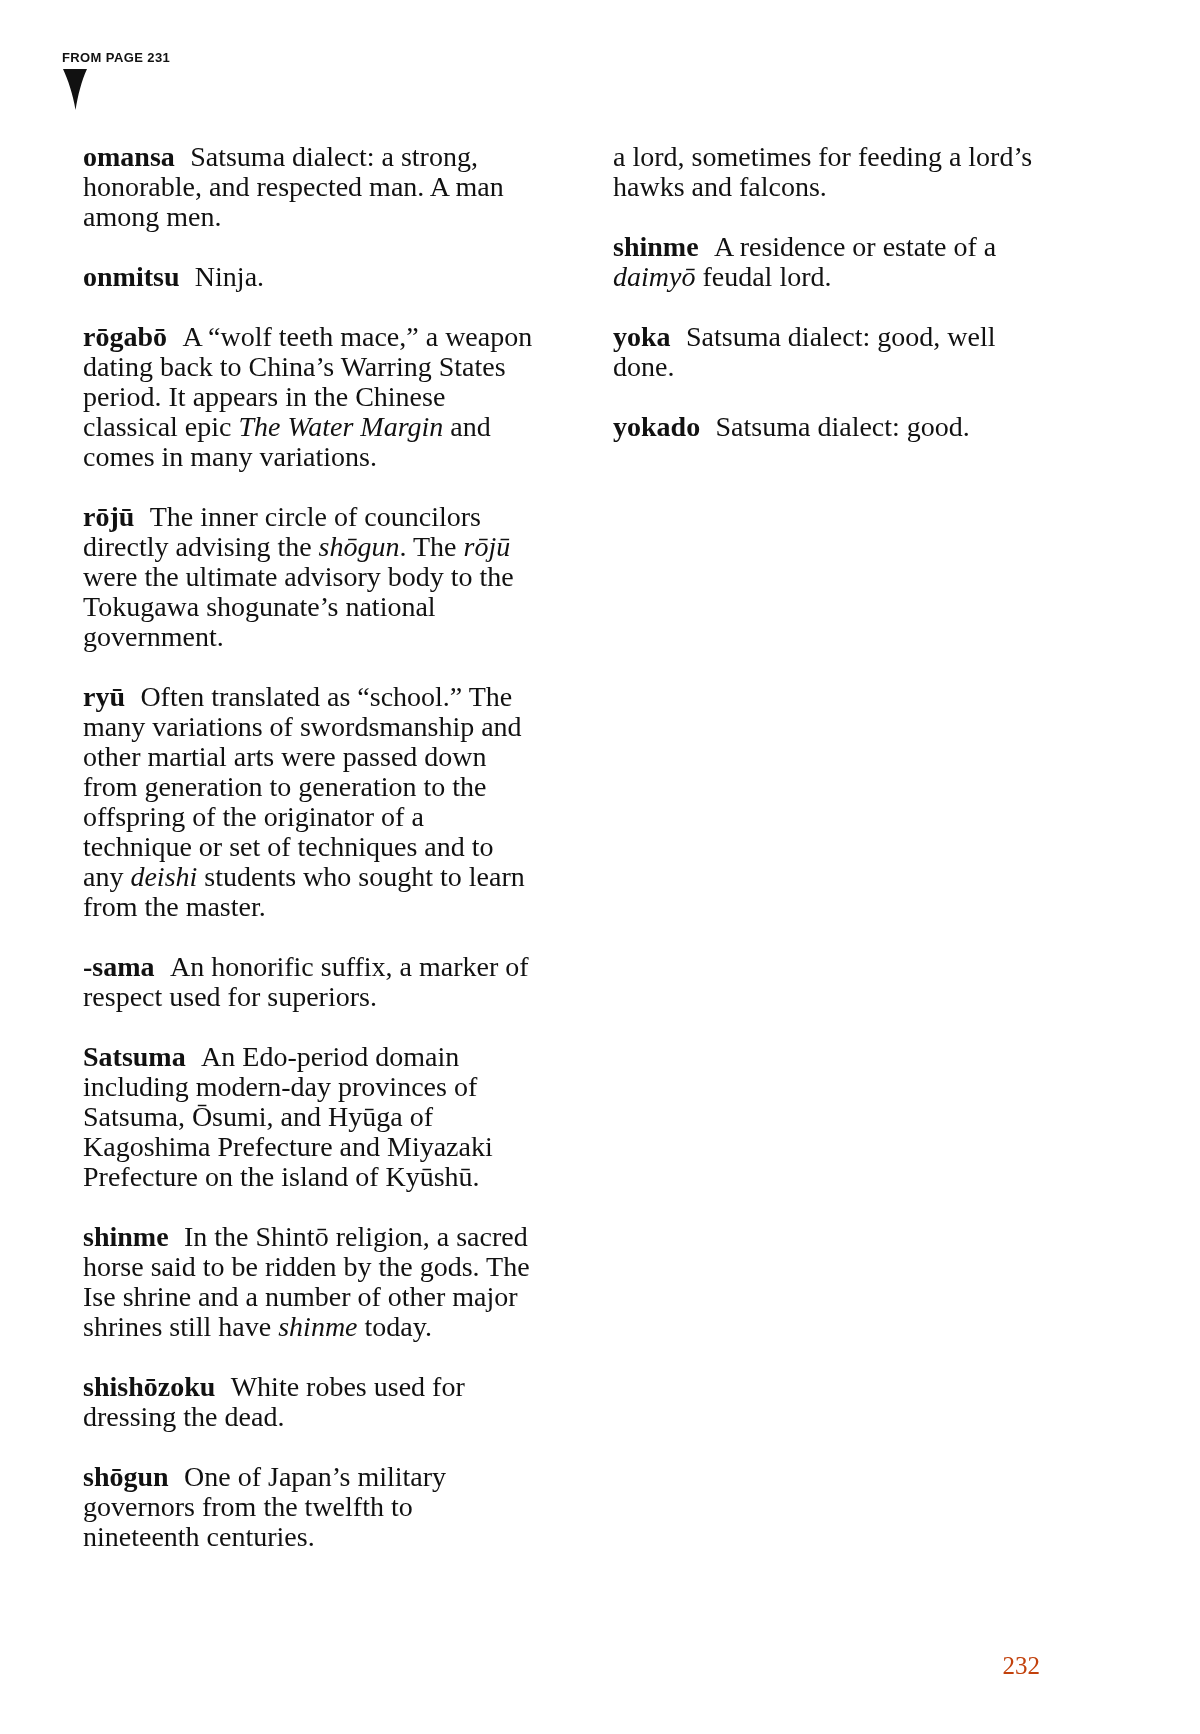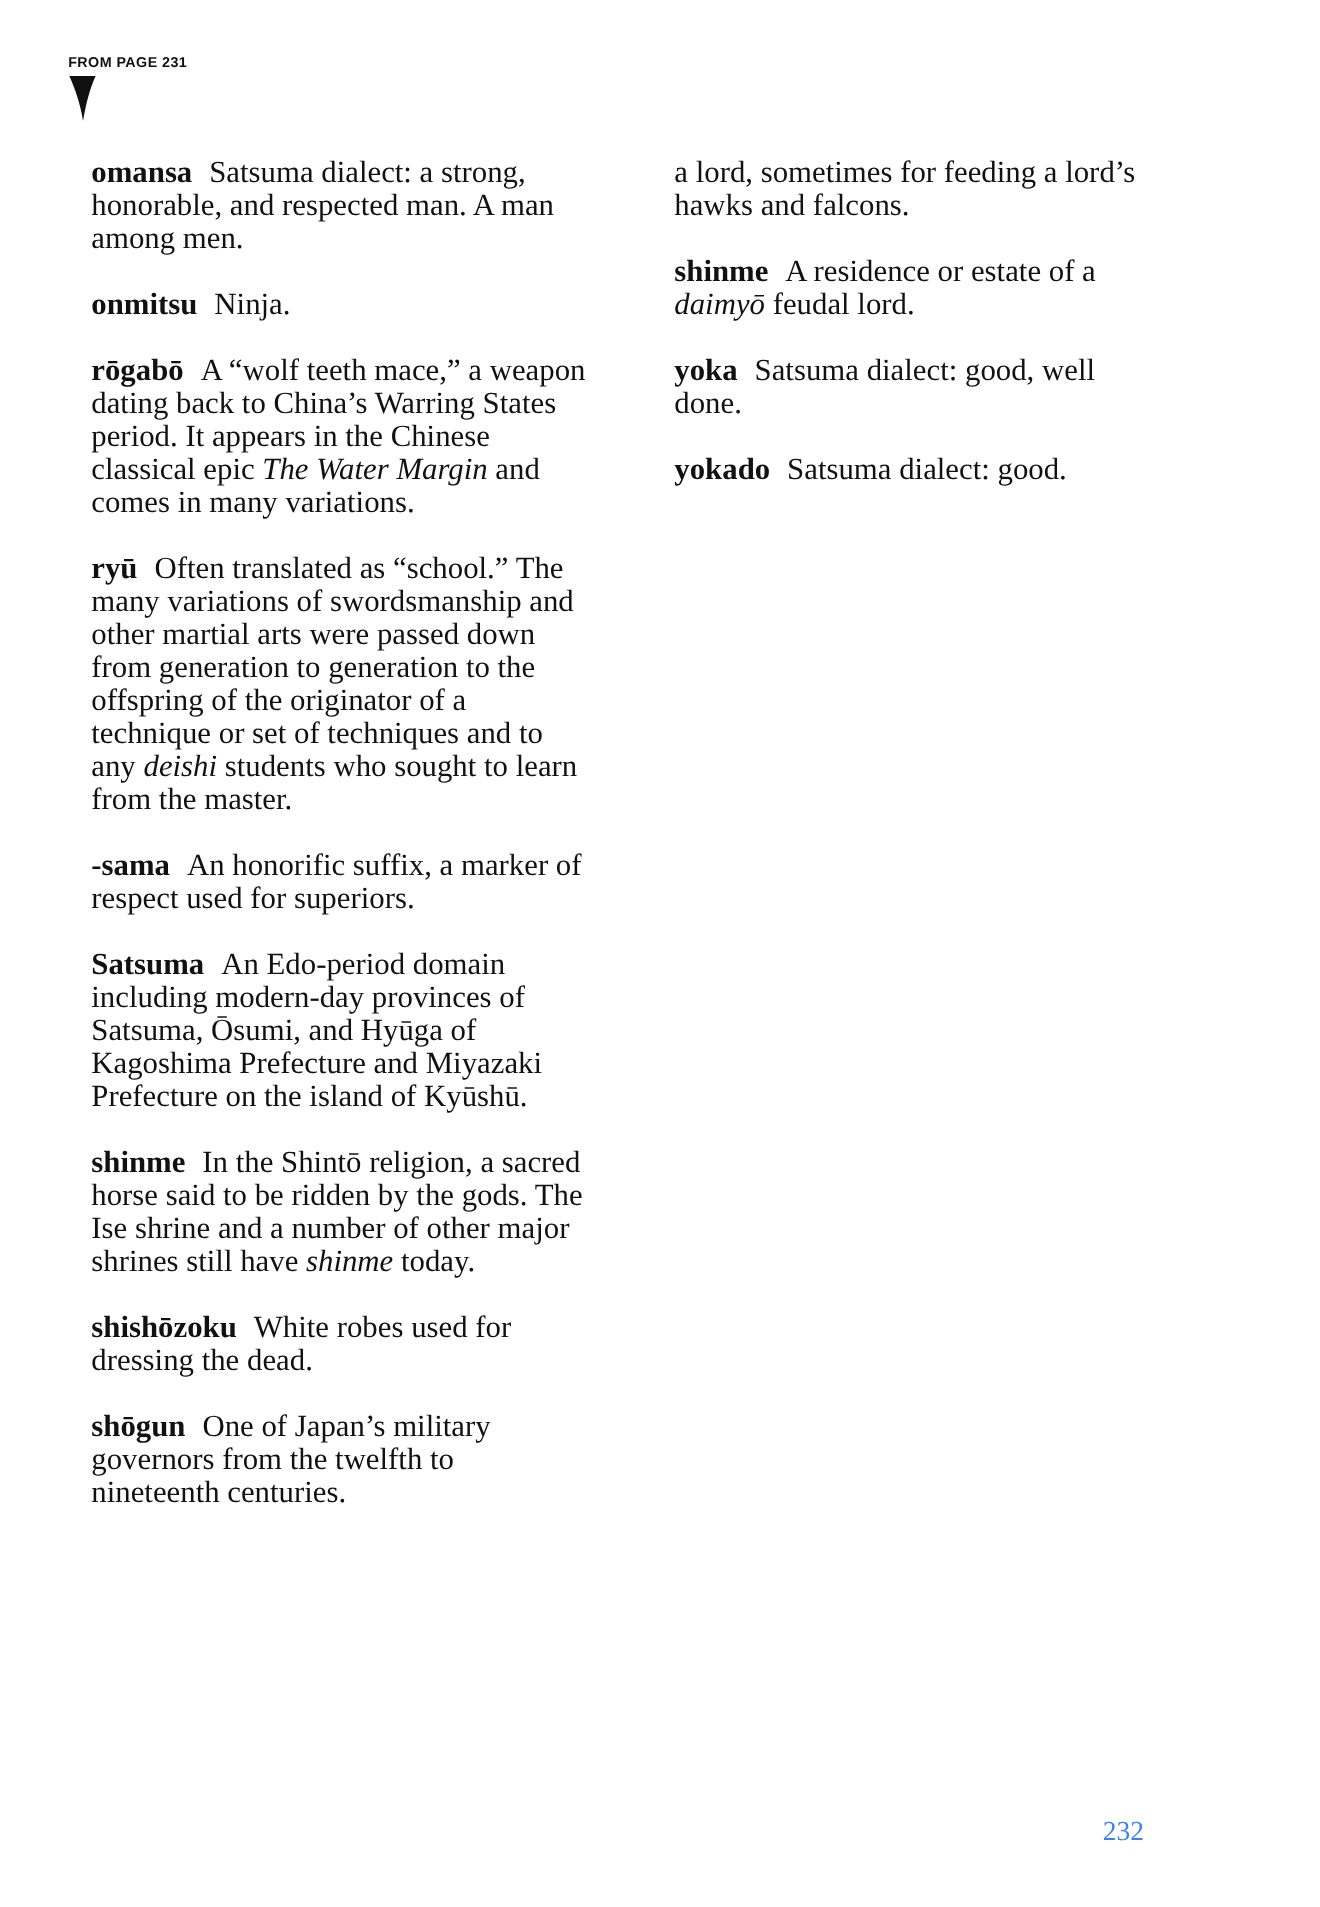--- a/index.html
+++ b/index.html
@@ -52,21 +52,21 @@
     margin-right: 0.55em;
   }
   .definition i { font-style: italic; }
   .page-number {
     position: absolute;
     left: 930px;
     top: 1652px;
     width: 110px;
     text-align: right;
     font-size: 25px;
-    color: #3b82f6;
+    color: #c2410c;
   }
 </style>
 </head>
 <body>
 
 <div class="page">
 
   <div class="continuation-header">
     <span class="continuation-label">FROM PAGE 231</span>
     <svg class="continuation-arrow" width="26" height="42" viewBox="0 0 26 42" aria-hidden="true">
@@ -81,20 +81,23 @@
   </p>
 
   <p class="entry">
     <b class="term">onmitsu</b><span class="definition"><span>Ninja.</span></span>
   </p>
 
   <p class="entry">
     <b class="term">rōgabō</b><span class="definition"><span>A “wolf teeth mace,” a weapon dating back to China’s Warring States period. It appears in the Chinese classical epic </span><i>The Water Margin</i><span> and comes in many variations.</span></span>
   </p>
 
+  <p class="entry">
+    <b class="term">rōjū</b><span class="definition"><span>The inner circle of councilors directly advising the </span><i>shōgun</i><span>. The </span><i>rōjū</i><span> were the ultimate advisory body to the Tokugawa shogunate’s national government.</span></span>
+  </p>
 
   <p class="entry">
     <b class="term">ryū</b><span class="definition"><span>Often translated as “school.” The many variations of swordsmanship and other martial arts were passed down from generation to generation to the offspring of the originator of a technique or set of techniques and to any </span><i>deishi</i><span> students who sought to learn from the master.</span></span>
   </p>
 
   <p class="entry">
     <b class="term">-sama</b><span class="definition"><span>An honorific suffix, a marker of respect used for superiors.</span></span>
   </p>
 
   <p class="entry">

